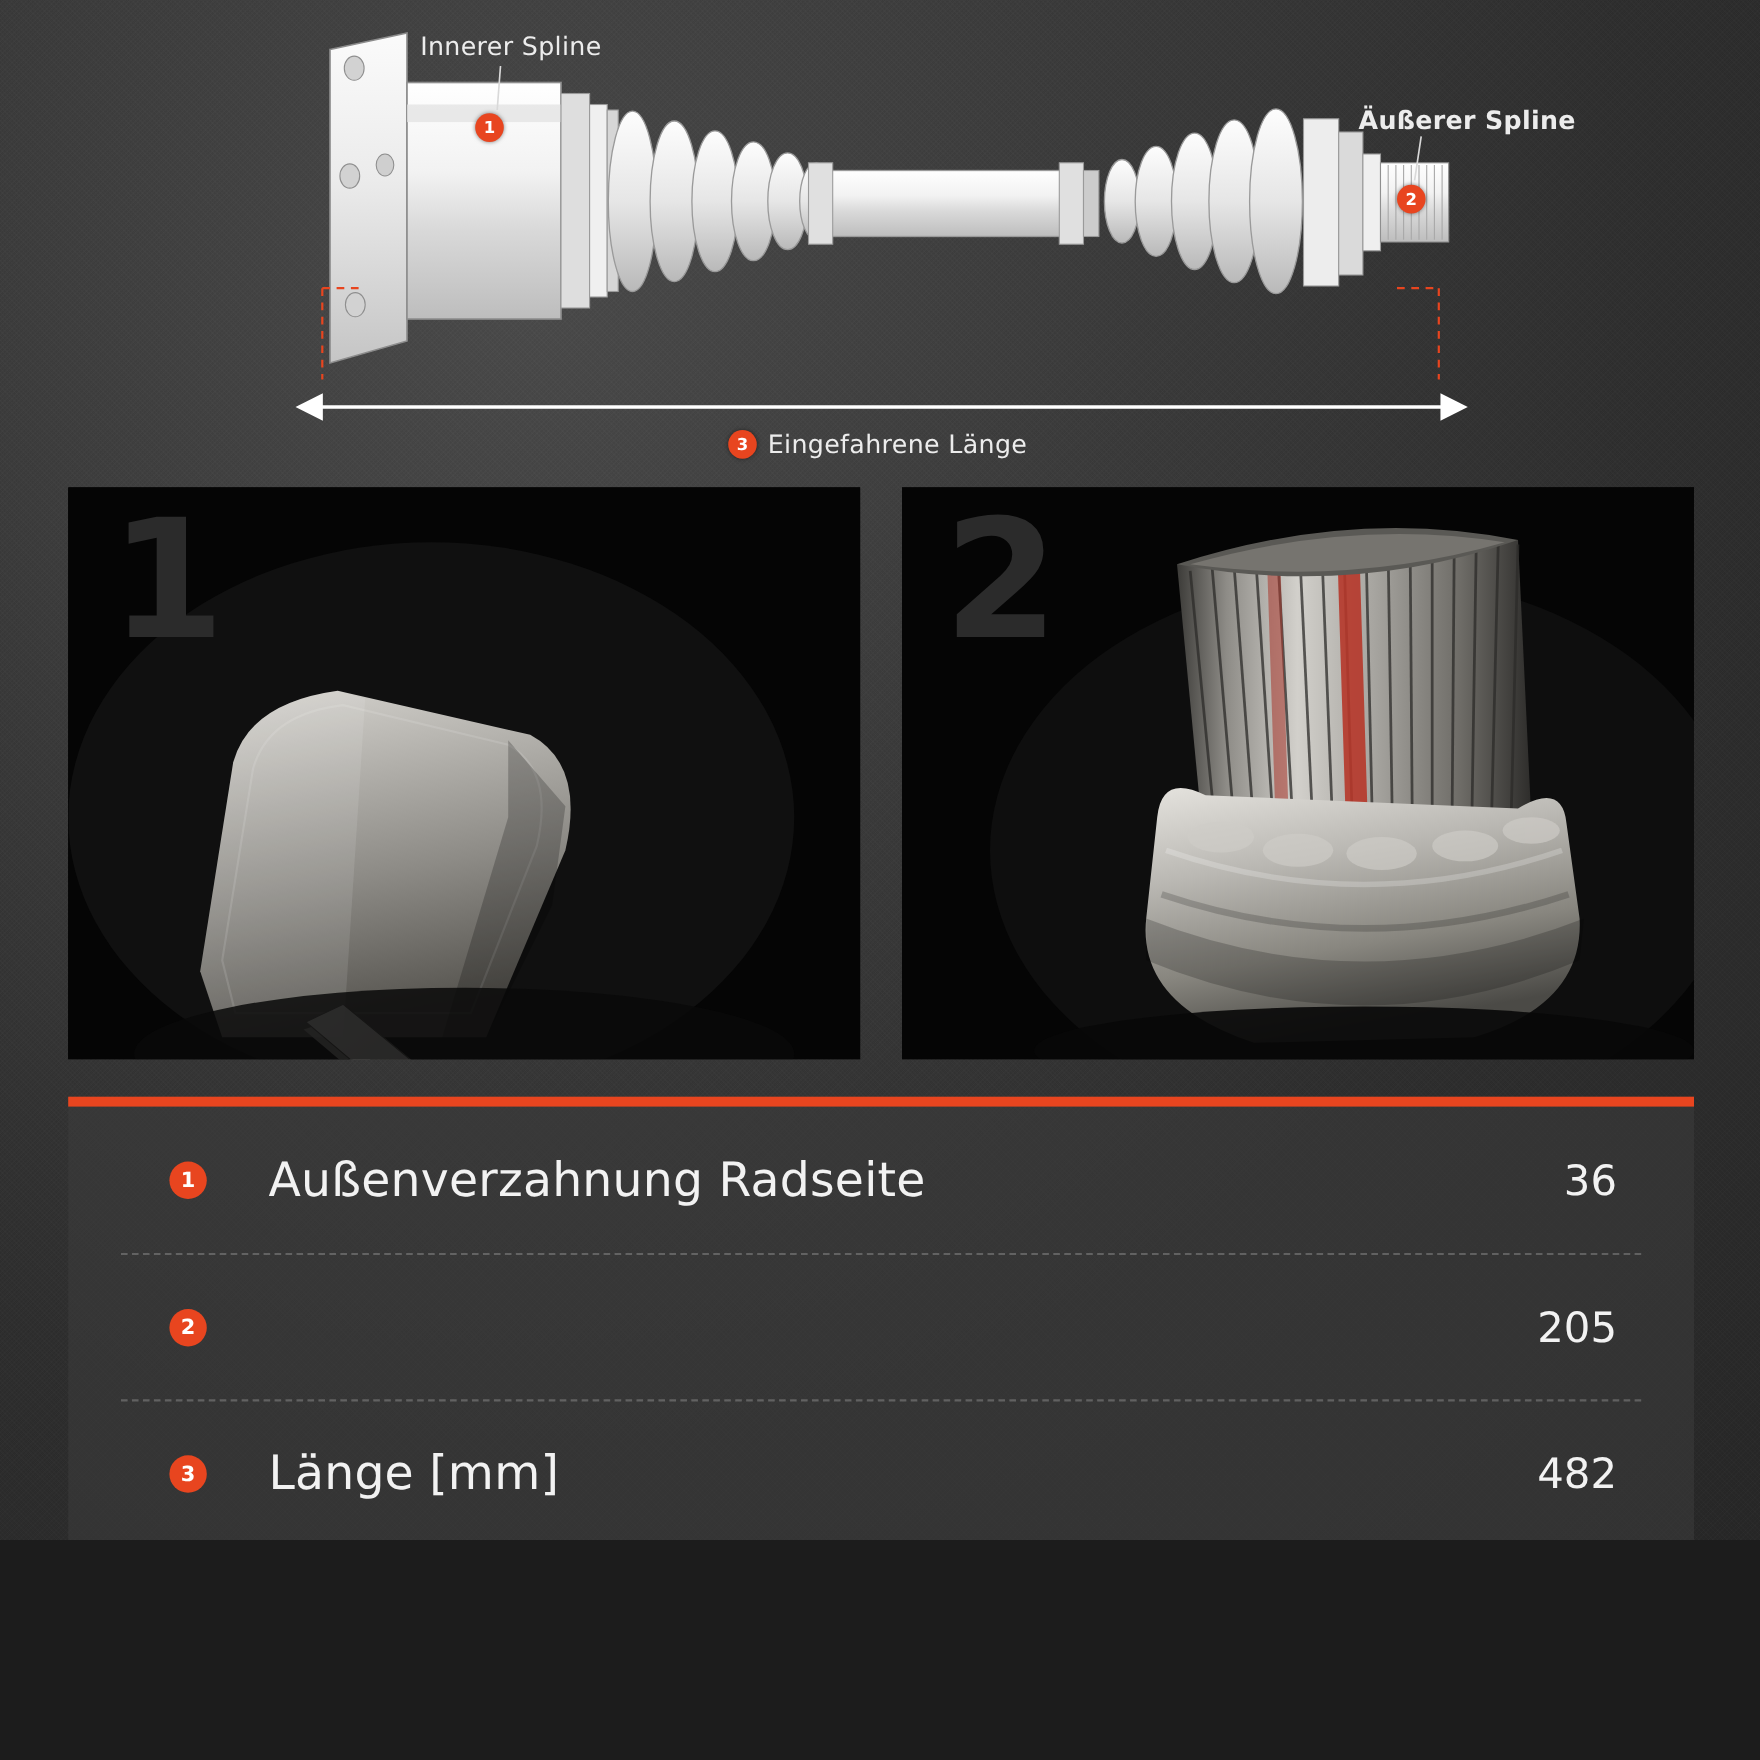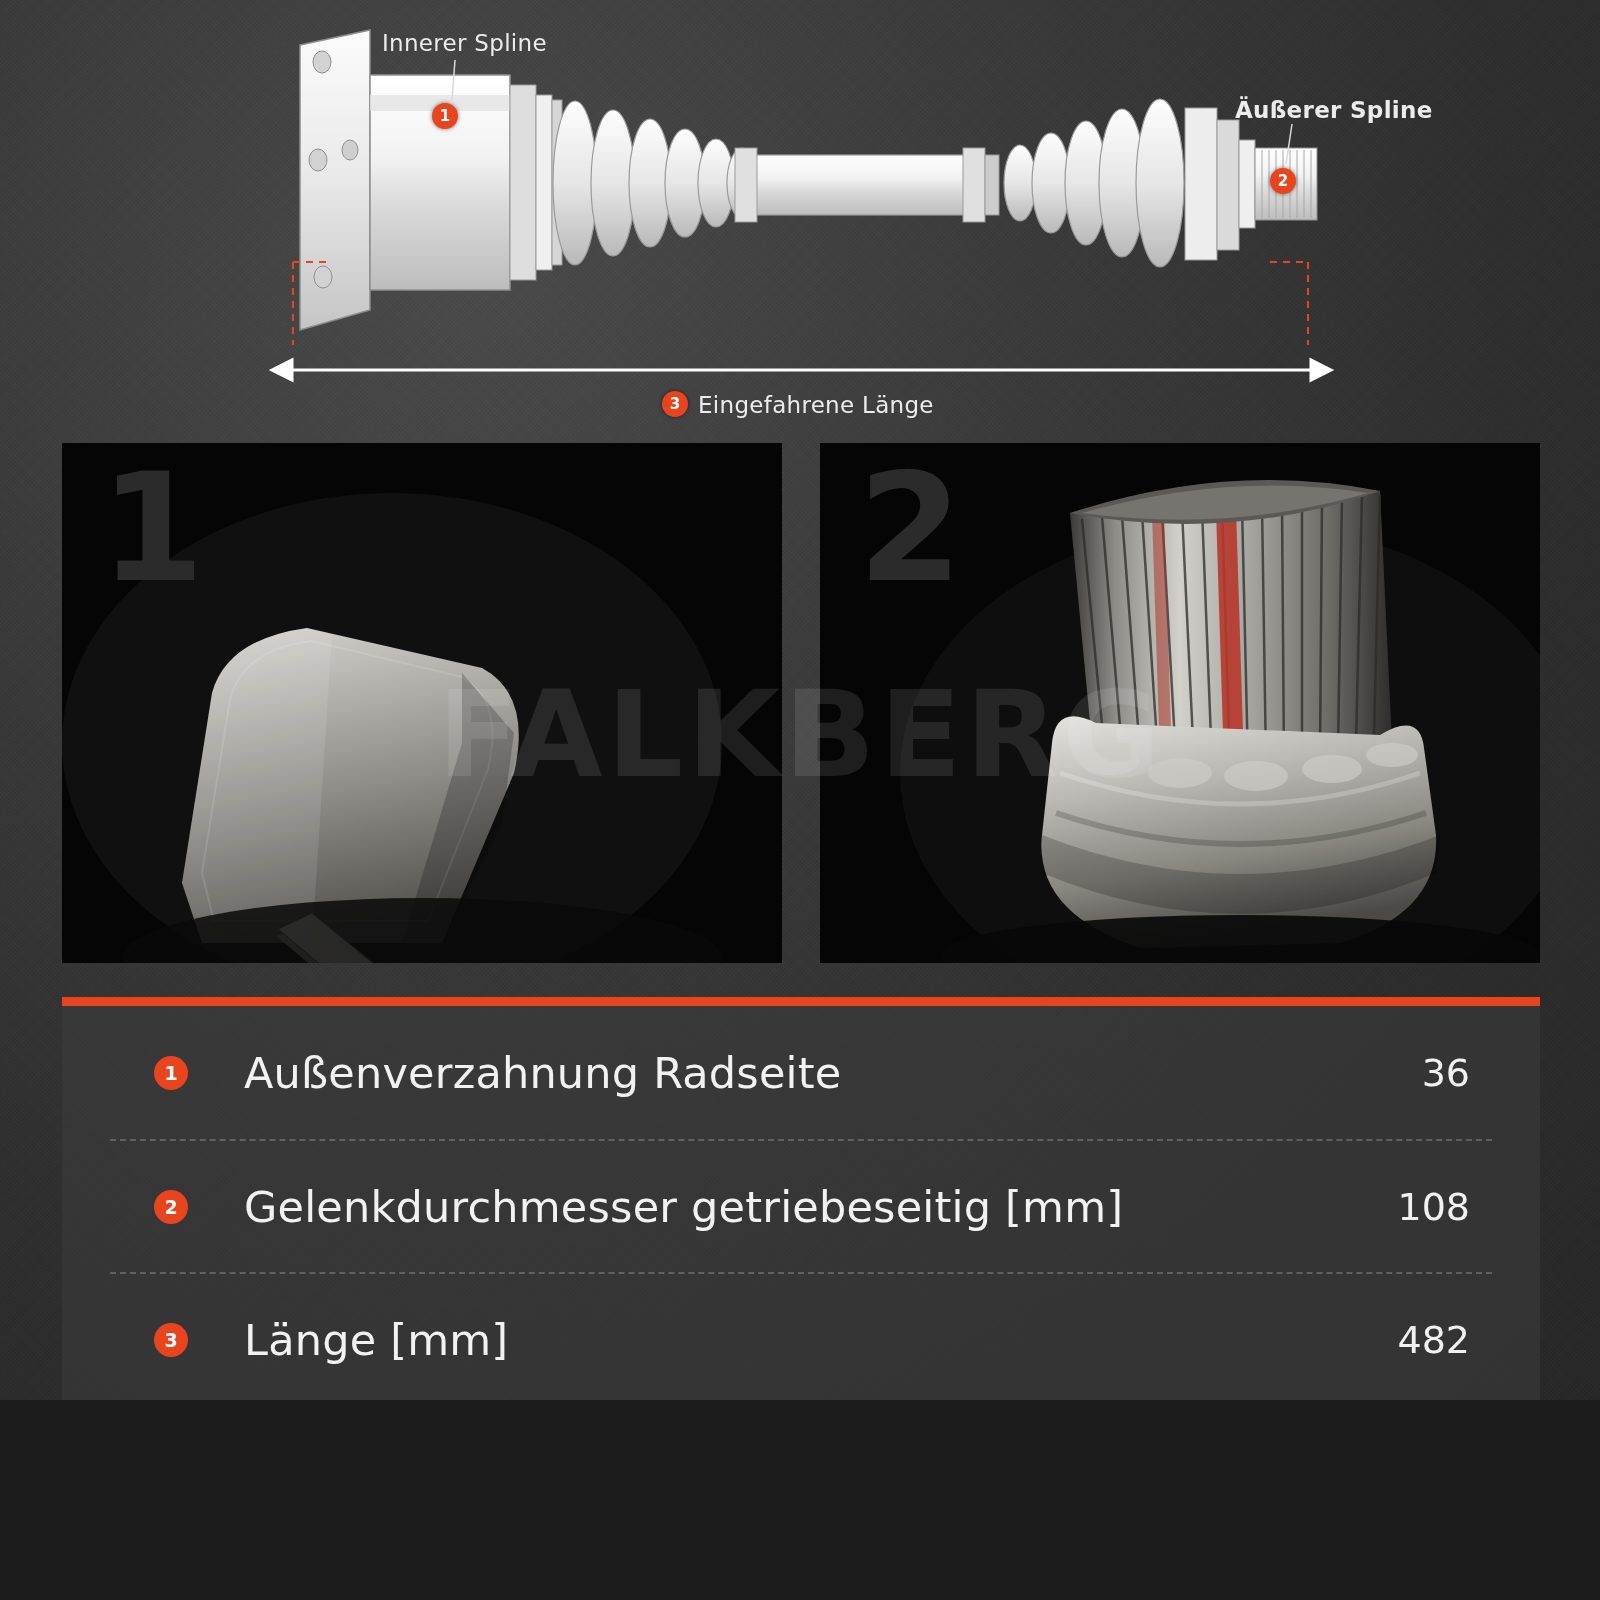--- a/index.html
+++ b/index.html
@@ -396,36 +396,32 @@
             <ellipse cx="512" cy="326" rx="30" ry="14"></ellipse>
             <ellipse cx="572" cy="312" rx="26" ry="12"></ellipse>
           </g>
           <path d="M222 392 Q420 470 620 392 L616 430 Q420 512 222 430 Z" fill="rgba(0,0,0,0.20)"></path>
         </g>
         <ellipse cx="420" cy="512" rx="300" ry="40" fill="#080808" opacity="0.9"></ellipse>
       </svg>
     </div>
   </div>
 
-  <div class="wm-wrap">
-    <div class="wm">FALKBERG</div>
-  </div>
 
   <div class="spec">
 
     <div class="spec-row">
       <div class="spec-badge">1</div>
       <div class="spec-label">Außenverzahnung Radseite</div>
       <div class="spec-value">36</div>
     </div>
 
     <div class="spec-row">
       <div class="spec-badge">2</div>
-      <div class="spec-label">Gelenkdurchmesser getriebeseitig [mm]</div>
-      <div class="spec-value">108</div>
+      <div class="spec-value">205</div>
     </div>
 
     <div class="spec-row">
       <div class="spec-badge">3</div>
       <div class="spec-label">Länge [mm]</div>
       <div class="spec-value">482</div>
     </div>
 
   </div>
 

